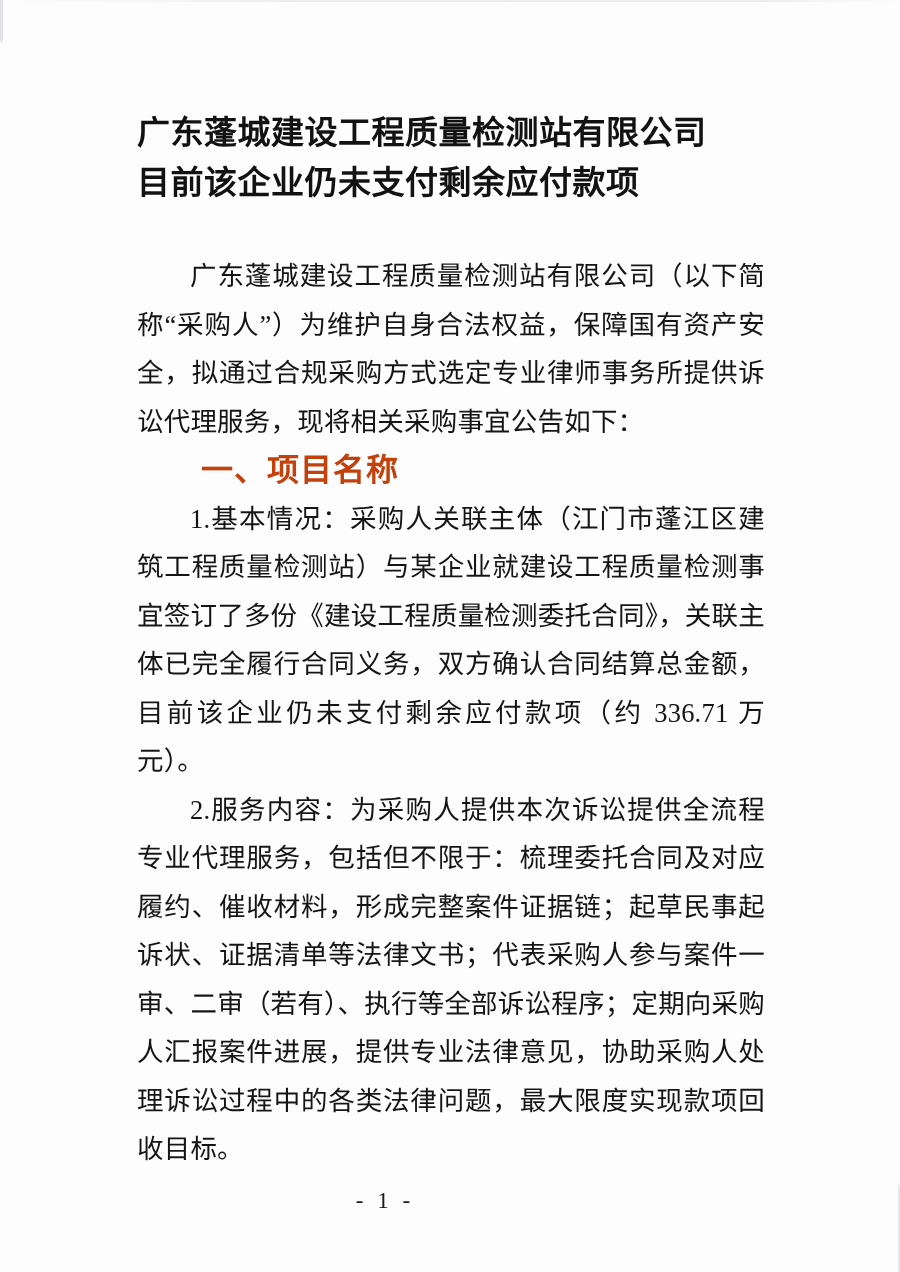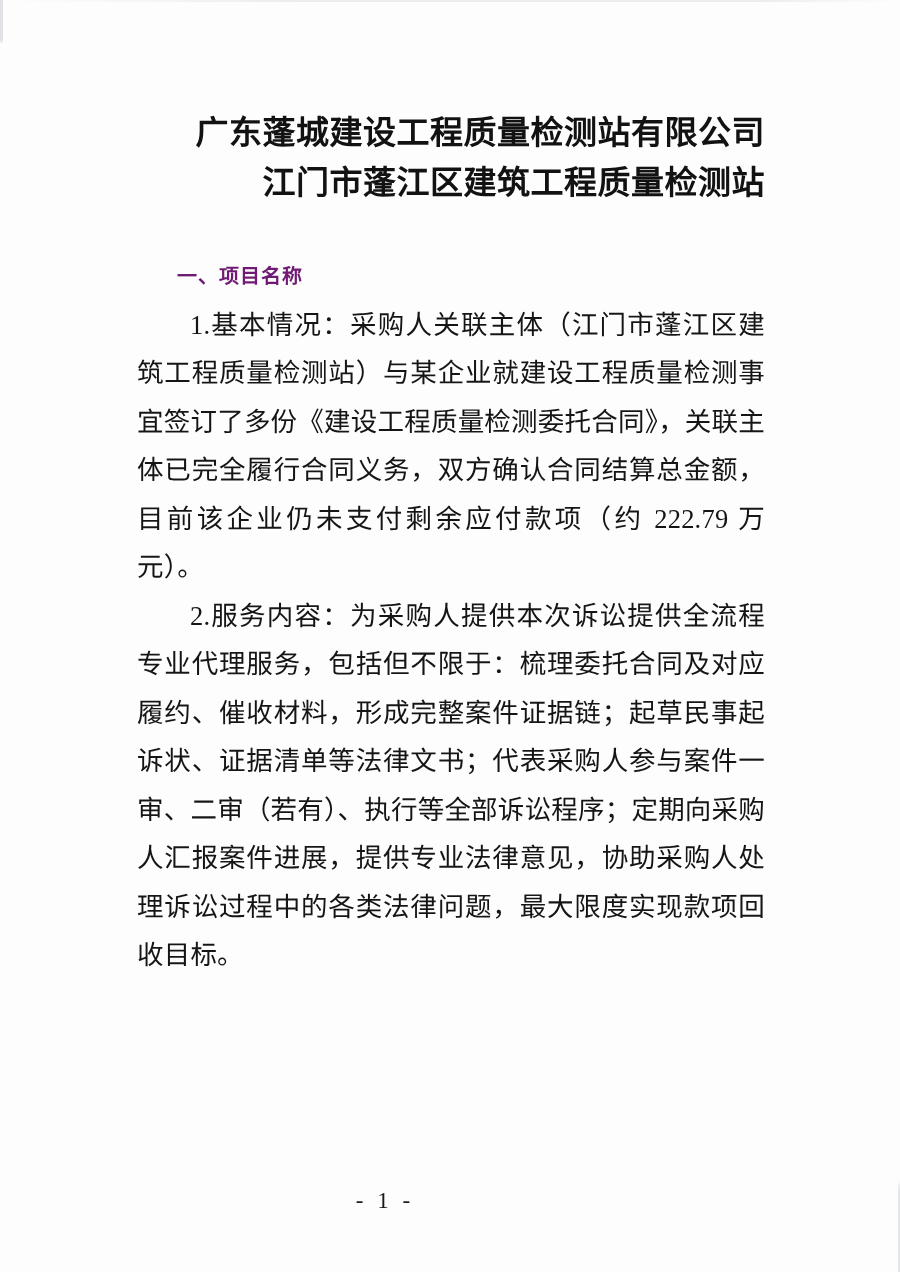--- a/index.html
+++ b/index.html
@@ -65,21 +65,21 @@
     position: absolute;
     left: 137px;
     top: 0;
     width: 628px;
   }
 
   
   .doc-title {
     margin: 0;
     padding-top: 108px;
-    text-align: right;
+    text-align: left;
     font-family: "DejaVu Serif", "Liberation Serif", serif;
     font-weight: bold;
     font-size: 33px;
     line-height: 50px;
     letter-spacing: 0.5px;
     color: #121212;
   }
   .doc-title .title-line { display: block; white-space: nowrap; }
 
   
@@ -95,25 +95,25 @@
     text-justify: inter-character;
     text-indent: 2em;
     color: #151515;
     letter-spacing: 0.2px;
   }
 
   h2.section-heading {
     margin: 0;
     font-family: "DejaVu Sans", "Liberation Sans", sans-serif;
     font-weight: bold;
-    font-size: 20px;
+    font-size: 32px;
     line-height: 48.5px;
     text-indent: 2em;
     letter-spacing: 1px;
-    color: #701a75;
+    color: #c2410c;
   }
 
   
   .page-footer {
     position: absolute;
     left: 0;
     top: 1188px;
     width: 900px;
     text-align: center;
     padding-right: 130px;
@@ -130,29 +130,30 @@
 <div id="page">
 
   <div class="scan-edge-top"></div>
   <div class="scan-edge-left"></div>
   <div class="scan-edge-right"></div>
 
   <div class="content">
 
     <h1 class="doc-title">
       <span class="title-line">广东蓬城建设工程质量检测站有限公司</span>
-      <span class="title-line">江门市蓬江区建筑工程质量检测站</span>
+      <span class="title-line">目前该企业仍未支付剩余应付款项</span>
     </h1>
 
     <div class="body-block">
 
+      <p class="para">广东蓬城建设工程质量检测站有限公司（以下简称“采购人”）为维护自身合法权益，保障国有资产安全，拟通过合规采购方式选定专业律师事务所提供诉讼代理服务，现将相关采购事宜公告如下：</p>
 
       <h2 class="section-heading">一、项目名称</h2>
 
-      <p class="para">1.基本情况：采购人关联主体（江门市蓬江区建筑工程质量检测站）与某企业就建设工程质量检测事宜签订了多份《建设工程质量检测委托合同》，关联主体已完全履行合同义务，双方确认合同结算总金额，目前该企业仍未支付剩余应付款项（约 222.79 万元）。</p>
+      <p class="para">1.基本情况：采购人关联主体（江门市蓬江区建筑工程质量检测站）与某企业就建设工程质量检测事宜签订了多份《建设工程质量检测委托合同》，关联主体已完全履行合同义务，双方确认合同结算总金额，目前该企业仍未支付剩余应付款项（约 336.71 万元）。</p>
       <p class="para">2.服务内容：为采购人提供本次诉讼提供全流程专业代理服务，包括但不限于：梳理委托合同及对应履约、催收材料，形成完整案件证据链；起草民事起诉状、证据清单等法律文书；代表采购人参与案件一审、二审（若有）、执行等全部诉讼程序；定期向采购人汇报案件进展，提供专业法律意见，协助采购人处理诉讼过程中的各类法律问题，最大限度实现款项回收目标。</p>
 
     </div>
   </div>
 
   <div class="page-footer">- 1 -</div>
 
 </div>
 
 </body></html>

